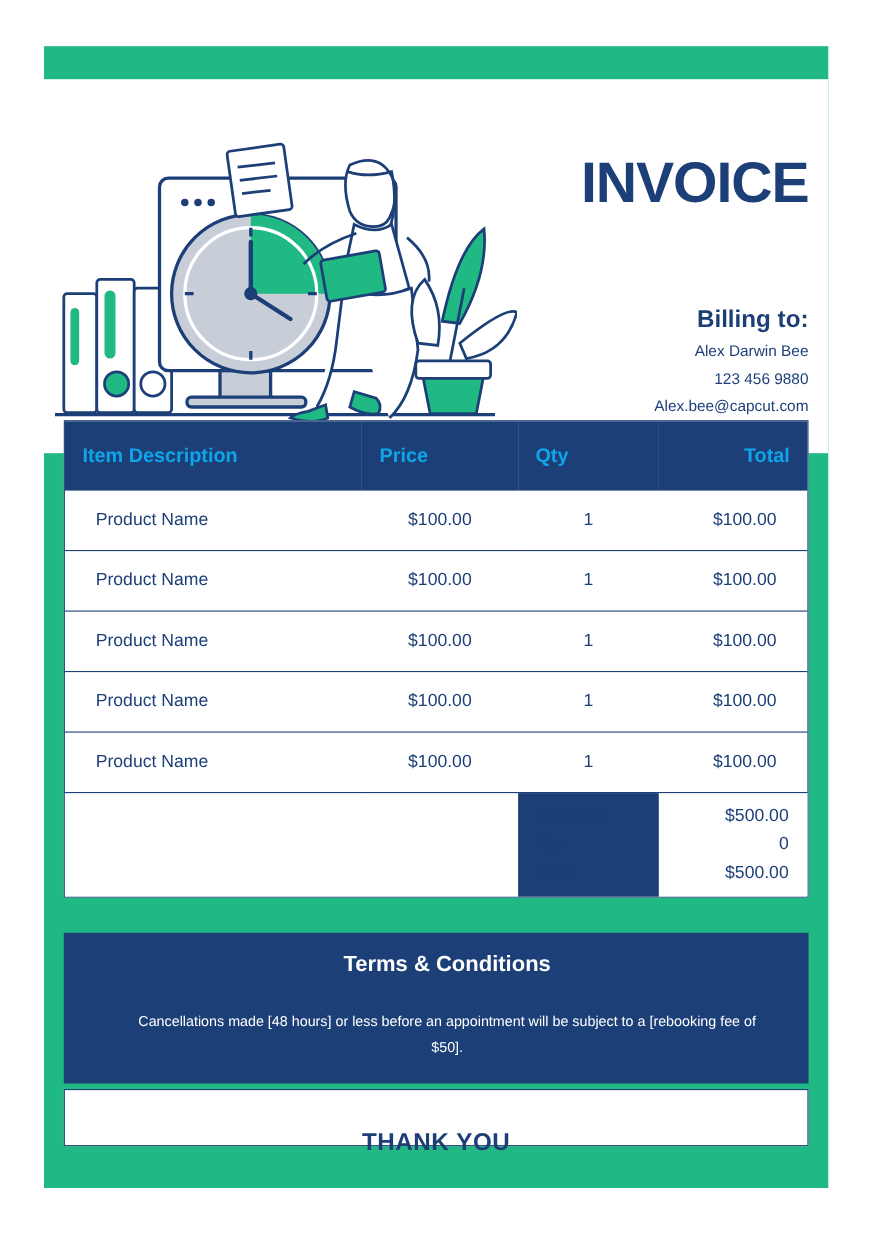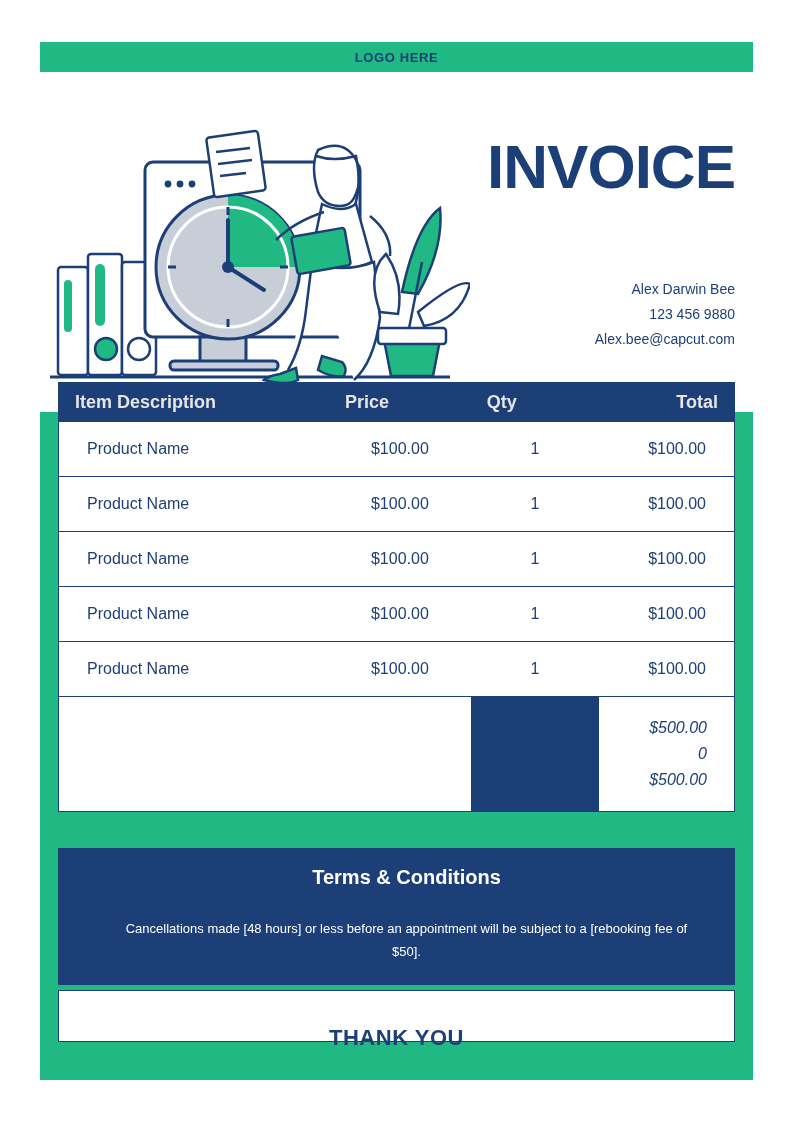--- a/index.html
+++ b/index.html
@@ -57,21 +57,21 @@
     position: absolute;
     left: 10px;
     top: 40px;
     width: 420px;
     height: 280px;
   }
   .invoice-title {
     position: absolute;
     right: 18px;
     top: 58px;
-    font-size: 62px;
+    font-size: 52px;
     line-height: 74px;
     font-weight: bold;
     color: #1d3f77;
     letter-spacing: -1px;
   }
   .billing-block {
     position: absolute;
     right: 18px;
     top: 205px;
     text-align: right;
@@ -97,24 +97,24 @@
     border: 1px solid #1d3f77;
     box-sizing: border-box;
   }
   table.items {
     width: 100%;
     border-collapse: collapse;
     table-layout: fixed;
   }
   table.items thead th {
     background: #1d3f77;
-    color: #e5e5e5;
+    color: #0ea5e9;
     font-size: 18px;
     font-weight: bold;
-    padding: 9px 16px;
+    padding: 21px 16px;
     text-align: right;
   }
   table.items thead th.desc {
     text-align: left;
   }
   table.items thead th.price,
   table.items thead th.qty {
     text-align: left;
   }
   table.items tbody td {
@@ -128,23 +128,22 @@
     border-bottom: 1px solid #1d3f77;
   }
   table.items tbody td.desc {
     text-align: left;
   }
   table.items tbody td.price,
   table.items tbody td.qty {
     text-align: center;
   }
   .totals-row td {
-    padding: 11px !important;
+    padding: 1px !important;
     border-bottom: none !important;
-    font-style: italic;
   }
   .totals-blank {
     background: #ffffff;
   }
   .totals-label-cell {
     background: #1d3f77;
     color: #ffffff;
     font-size: 18px;
     font-weight: bold;
     padding: 0;
@@ -218,23 +217,20 @@
     letter-spacing: 0.5px;
     margin-top: 44px;
   }
 </style>
 </head>
 <body>
 
 <div class="page">
   <div class="invoice-frame">
 
-    <div class="logo-bar">
-      <span class="logo-text">LOGO HERE</span>
-    </div>
 
     <div class="header-white">
 
       <div class="illustration">
         <svg width="420" height="280" viewBox="0 0 420 280" xmlns="http://www.w3.org/2000/svg">
 
           <line x1="0" y1="265" x2="400" y2="265" stroke="#1d3f77" stroke-width="3"></line>
 
           <g>
             <rect x="8" y="155" width="30" height="108" rx="3" fill="#ffffff" stroke="#1d3f77" stroke-width="2.5"></rect>
@@ -295,20 +291,21 @@
             <line x1="356" y1="232" x2="372" y2="150" stroke="#1d3f77" stroke-width="2.5"></line>
             <path d="M334 228 h56 l-7 36 h-42 z" fill="#20b983" stroke="#1d3f77" stroke-width="2.5"></path>
             <rect x="328" y="216" width="68" height="16" rx="3" fill="#ffffff" stroke="#1d3f77" stroke-width="2.5"></rect>
           </g>
         </svg>
       </div>
 
       <div class="invoice-title">INVOICE</div>
 
       <div class="billing-block">
+        <div class="billing-title">Billing to:</div>
         <div class="billing-line">Alex Darwin Bee</div>
         <div class="billing-line">123 456 9880</div>
         <div class="billing-line">Alex.bee@capcut.com</div>
       </div>
     </div>
 
     <div class="table-wrap">
       <table class="items">
         <colgroup>
           <col style="width:40%">

